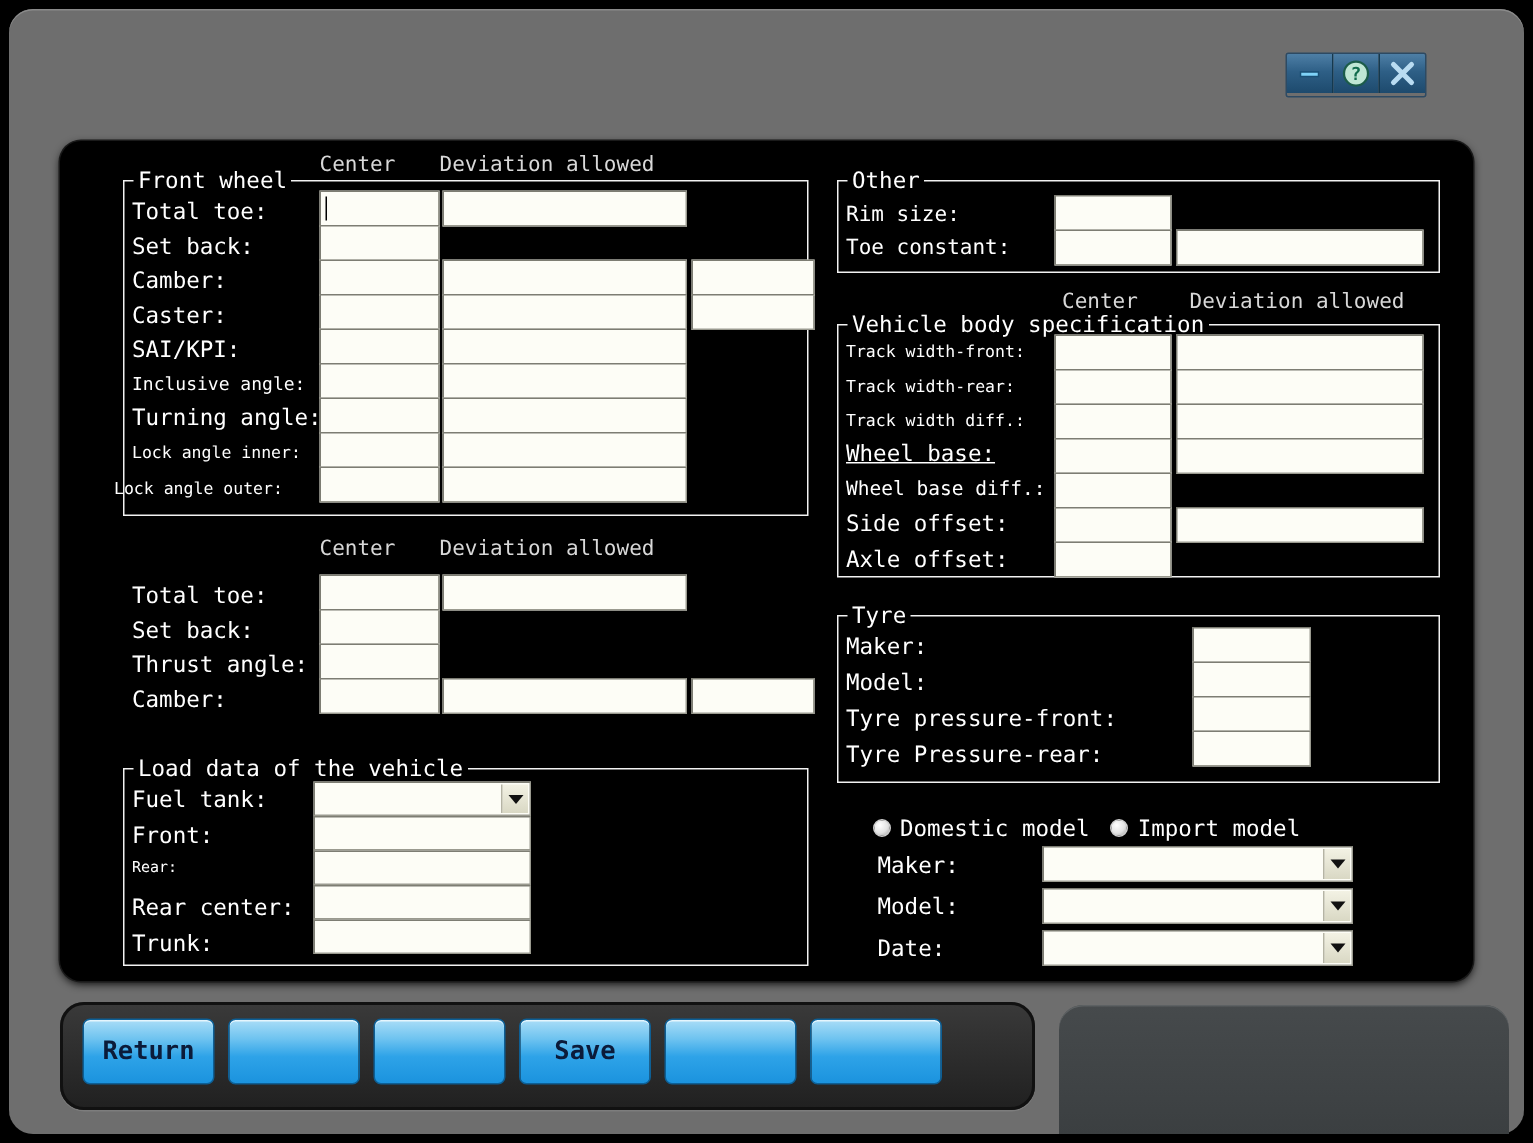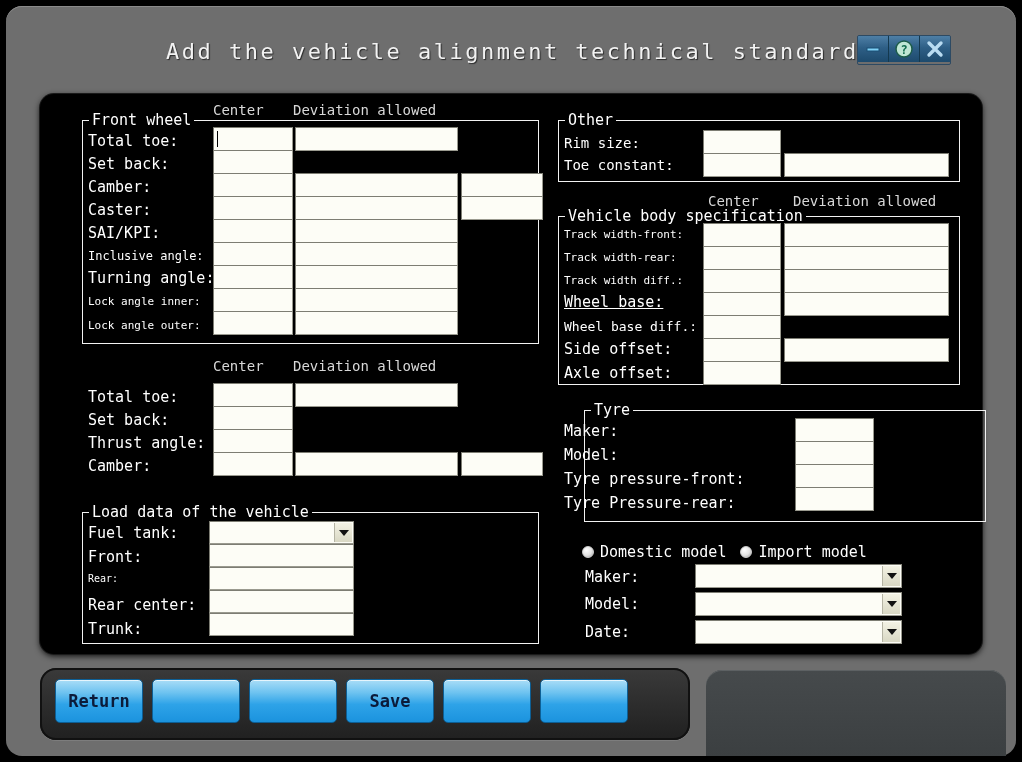--- a/index.html
+++ b/index.html
@@ -81,21 +81,20 @@
   #bottomright{position:absolute;left:700px;top:664px;width:300px;height:86px;
         background:linear-gradient(180deg,#464a4c,#3b3f41);
         border-radius:16px 16px 0 0;box-shadow:inset 0 1px 0 #5d6163;}
 </style>
 </head>
 <body>
 
 <div id="window">
 
   <div id="titlebar">
-    <div id="title-text">Add the vehicle alignment technical standard</div>
 
     <div id="winbtns">
       <div class="wbtn">
         <svg width="16" height="14" viewBox="0 0 16 14">
           <rect x="2" y="6" width="12" height="3" fill="#7fd2f7" stroke="#1a4f74"></rect>
         </svg>
       </div>
       <div class="wbtn">
         <svg width="20" height="20" viewBox="0 0 20 20">
           <circle cx="10" cy="10" r="8" fill="#bfe6d4" stroke="#1c5c4a" stroke-width="1.5"></circle>
@@ -120,21 +119,21 @@
     </div>
 
     <div class="lbl" style="left:48px;top:40px;font-size:15px;">Total toe:</div>
     <div class="lbl" style="left:48px;top:63px;font-size:15px;">Set back:</div>
     <div class="lbl" style="left:48px;top:86px;font-size:15px;">Camber:</div>
     <div class="lbl" style="left:48px;top:109px;font-size:15px;">Caster:</div>
     <div class="lbl" style="left:48px;top:132px;font-size:15px;">SAI/KPI:</div>
     <div class="lbl" style="left:48px;top:156px;font-size:12px;">Inclusive angle:</div>
     <div class="lbl" style="left:48px;top:177px;font-size:15px;">Turning angle:</div>
     <div class="lbl" style="left:48px;top:202px;font-size:11px;">Lock angle inner:</div>
-    <div class="lbl" style="left:48px;top:226px;font-size:11px;">Lock angle outer:</div>
+    <div class="lbl" style="left:36px;top:226px;font-size:11px;">Lock angle outer:</div>
 
     <div class="fld focus" style="left:173px;top:33px;width:80px;height:24px;"></div>
     <div class="fld" style="left:173px;top:56px;width:80px;height:24px;"></div>
     <div class="fld" style="left:173px;top:79px;width:80px;height:24px;"></div>
     <div class="fld" style="left:173px;top:102px;width:80px;height:24px;"></div>
     <div class="fld" style="left:173px;top:125px;width:80px;height:24px;"></div>
     <div class="fld" style="left:173px;top:148px;width:80px;height:24px;"></div>
     <div class="fld" style="left:173px;top:171px;width:80px;height:24px;"></div>
     <div class="fld" style="left:173px;top:194px;width:80px;height:24px;"></div>
     <div class="fld" style="left:173px;top:217px;width:80px;height:24px;"></div>
@@ -217,21 +216,21 @@
     <div class="fld" style="left:663px;top:221px;width:78px;height:24px;"></div>
     <div class="fld" style="left:663px;top:244px;width:78px;height:24px;"></div>
     <div class="fld" style="left:663px;top:267px;width:78px;height:24px;"></div>
 
     <div class="fld" style="left:744px;top:129px;width:165px;height:24px;"></div>
     <div class="fld" style="left:744px;top:152px;width:165px;height:24px;"></div>
     <div class="fld" style="left:744px;top:175px;width:165px;height:24px;"></div>
     <div class="fld" style="left:744px;top:198px;width:165px;height:24px;"></div>
     <div class="fld" style="left:744px;top:244px;width:165px;height:24px;"></div>
 
-    <div class="grp" style="left:518px;top:316px;width:400px;height:110px;margin-left:26px;">
+    <div class="grp" style="left:518px;top:316px;width:400px;height:110px;">
       <div class="legend" style="font-size:15px;">Tyre</div>
     </div>
     <div class="lbl" style="left:524px;top:330px;font-size:15px;">Maker:</div>
     <div class="lbl" style="left:524px;top:354px;font-size:15px;">Model:</div>
     <div class="lbl" style="left:524px;top:378px;font-size:15px;">Tyre pressure-front:</div>
     <div class="lbl" style="left:524px;top:402px;font-size:15px;">Tyre Pressure-rear:</div>
 
     <div class="fld" style="left:755px;top:324px;width:79px;height:24px;"></div>
     <div class="fld" style="left:755px;top:347px;width:79px;height:24px;"></div>
     <div class="fld" style="left:755px;top:370px;width:79px;height:24px;"></div>

